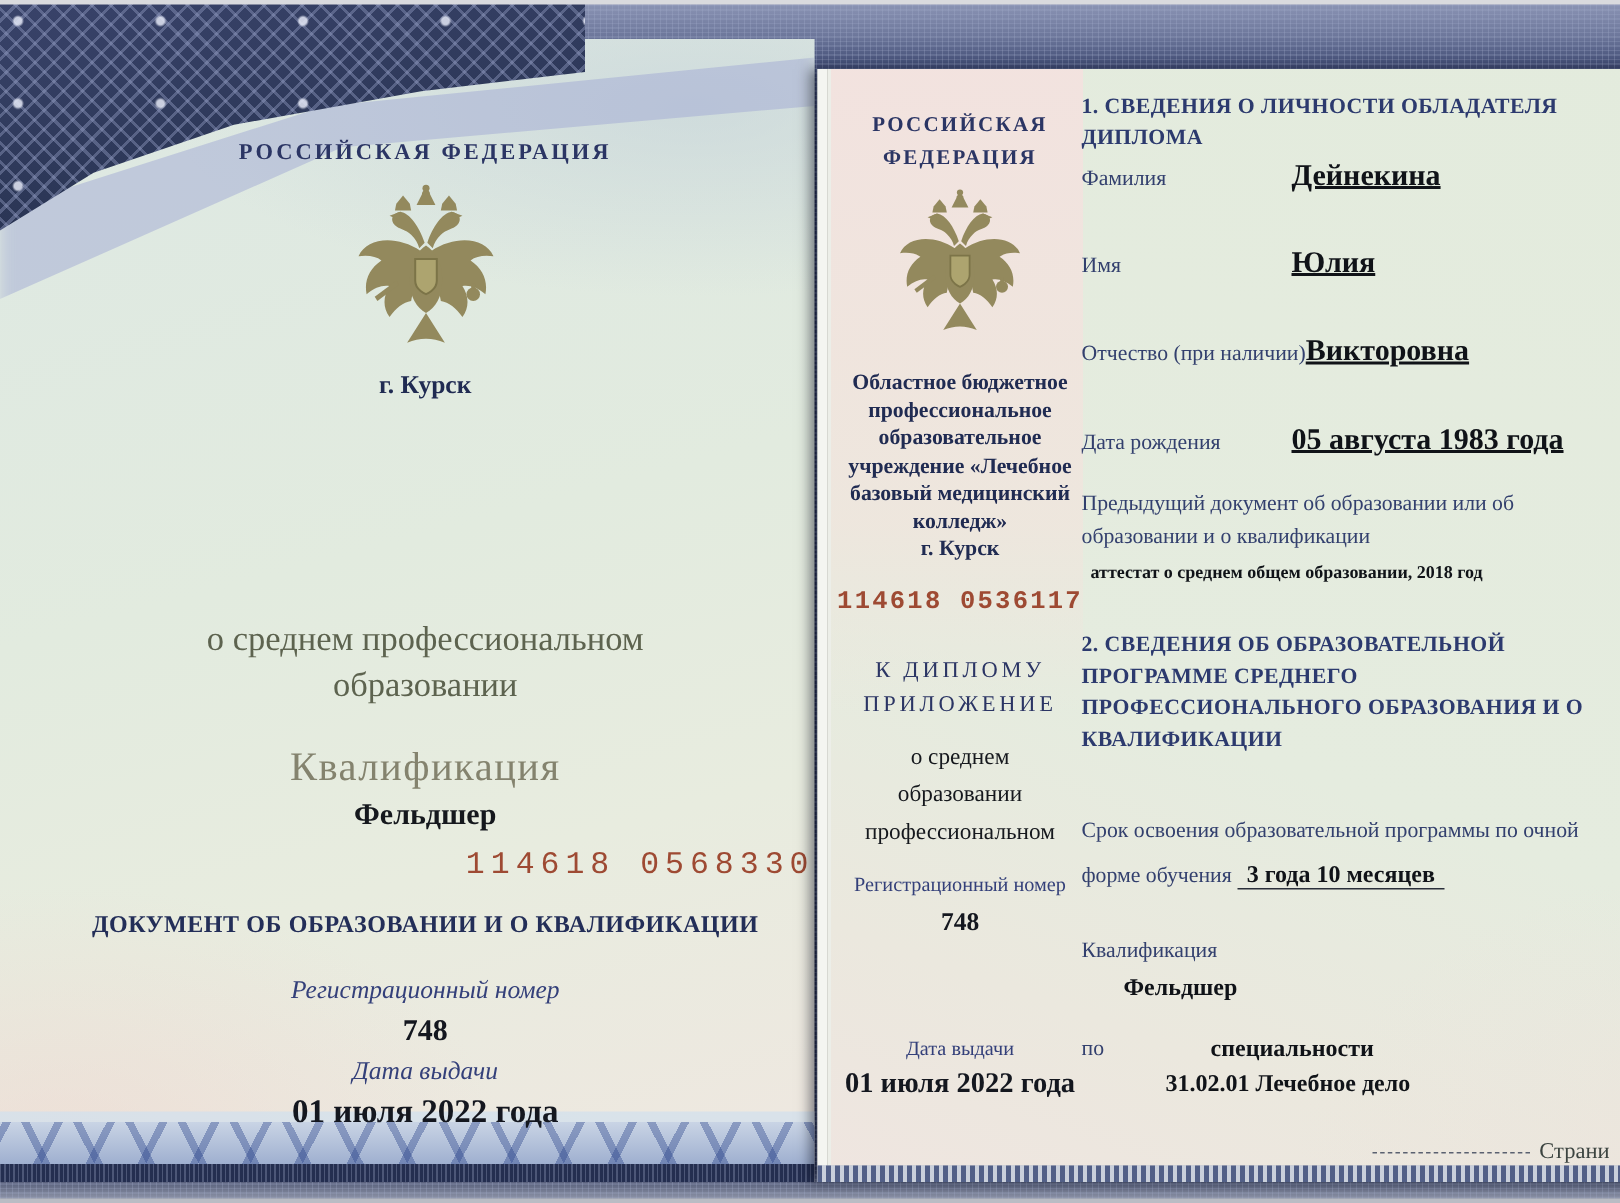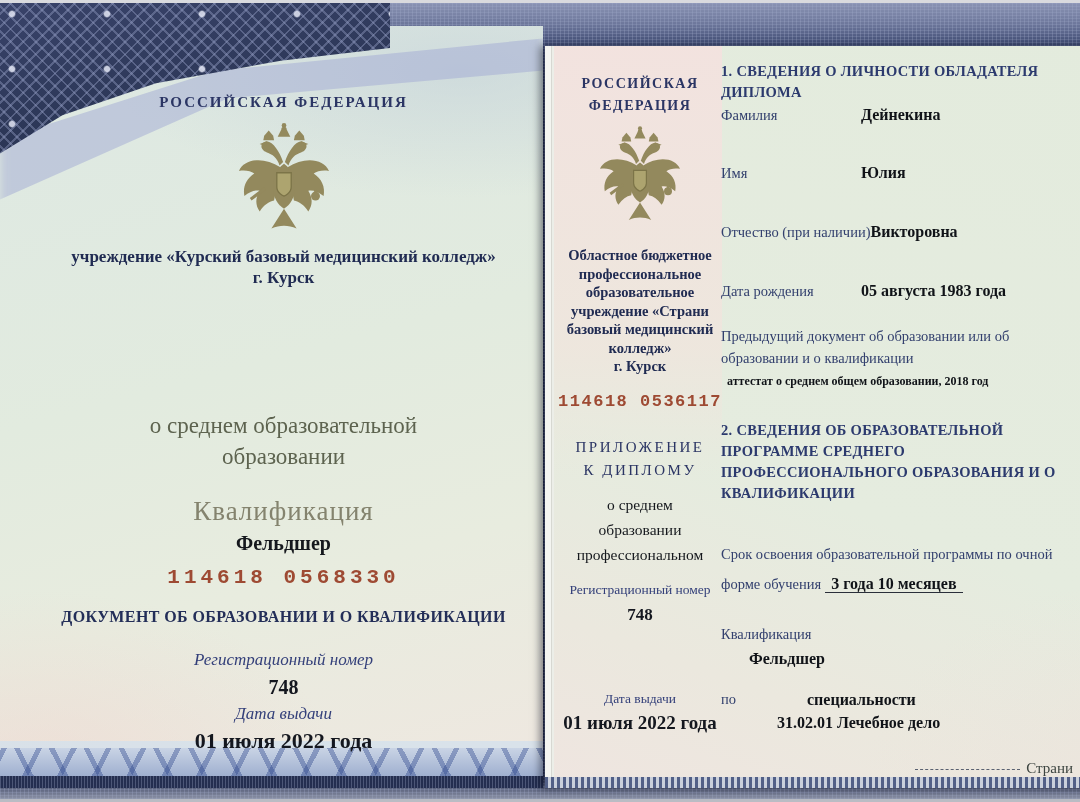--- a/index.html
+++ b/index.html
@@ -45,21 +45,21 @@
   .pl-content>div{position:absolute;left:24px;right:0;}
   .country-l{top:68px;font-size:15px;font-weight:bold;letter-spacing:2px;color:#2b3564;}
   .eagle-lg-wrap{top:94px;}
   .inst-l{top:220px;font-size:17px;line-height:21px;font-weight:bold;color:#202b52;}
   .diploma-title{top:318px;font-size:58px;letter-spacing:4px;color:#7b7244;font-weight:bold;
     text-shadow:-9px 9px 1px rgba(125,142,200,.55);}
   .subtitle-l{top:384px;font-size:23px;line-height:31px;color:#5d634f;}
   .qual-label-l{top:470px;font-size:27px;color:#84836e;letter-spacing:1px;}
   .qual-value-l{top:506px;font-size:20px;font-weight:bold;color:#15181d;}
   .serial-l{top:540px;font-family:"Liberation Mono","DejaVu Sans Mono",monospace;
-    font-size:21px;letter-spacing:4px;color:#9e4a33;font-weight:bold;}
+    font-size:21px;letter-spacing:4px;color:#9e4a33;font-weight:normal;text-align:right;}
   .doctype-l{top:582px;font-size:16px;font-weight:bold;color:#232e58;letter-spacing:.4px;}
   .reg-label-l{top:624px;font-size:17px;font-style:italic;color:#34407a;}
   .reg-num-l{top:650px;font-size:20px;font-weight:bold;color:#14171f;}
   .date-label-l{top:678px;font-size:17px;font-style:italic;color:#34407a;}
   .date-val-l{top:702px;font-size:22px;font-weight:bold;color:#14171f;}
 
   
   .sheet{position:absolute;left:545px;top:46px;width:642px;height:742px;z-index:4;
     background:
       radial-gradient(ellipse 420px 300px at 95% 100%, rgba(238,226,220,.6), transparent 70%),
@@ -87,21 +87,21 @@
   .reg-label-r{top:536px;font-size:13.5px;color:#34407a;}
   .reg-num-r{top:559px;font-size:17px;font-weight:bold;color:#14171f;}
   .date-label-r{top:645px;font-size:13.5px;color:#34407a;}
   .date-val-r{top:666px;left:-6px !important;width:174px !important;font-size:19px;font-weight:bold;color:#14171f;white-space:nowrap;}
 
   .col2{position:absolute;left:176px;top:0;width:352px;}
   .col2>div{position:absolute;left:0;right:0;}
   .h-sec{font-size:14.5px;font-weight:bold;color:#2c3a6e;letter-spacing:.3px;line-height:21px;}
   .sec1-h{top:15px;}
   .frow .lab{display:inline-block;min-width:140px;font-size:14.5px;color:#33406e;}
-  .frow .val{font-size:16px;font-weight:bold;color:#101318;}
+  .frow .val{font-size:20px;font-weight:bold;color:#101318;text-decoration:underline;}
   .row-surname{top:60px;} .row-name{top:118px;} .row-patronymic{top:177px;} .row-birth{top:236px;}
   .prev-label{top:279px;font-size:14.5px;line-height:22px;color:#33406e;width:320px;}
   .prev-value{top:328px;left:6px !important;font-size:12px;font-weight:bold;color:#101318;}
   .sec2-h{top:374px;width:345px;}
   .duration{top:494px;width:372px;font-size:14.5px;line-height:29px;color:#33406e;}
   .duration b{font-size:16px;color:#101318;border-bottom:1.5px solid #2a2f3a;padding:0 6px;margin-left:4px;}
   .qual-label-r{top:580px;font-size:14.5px;color:#33406e;}
   .qual-value-r{top:604px;left:28px !important;font-size:16px;font-weight:bold;color:#101318;}
   .spec-row{top:645px;font-size:14.5px;color:#33406e;}
   .spec-row b{position:absolute;left:86px;top:0;font-size:16px;color:#101318;font-family:Liberation Serif, serif;}
@@ -150,25 +150,24 @@
     <div class="navy-strip"></div>
 
     <div class="pl-content">
       <div class="country-l">РОССИЙСКАЯ ФЕДЕРАЦИЯ</div>
       <div class="eagle-lg-wrap">
         <svg class="eagle" width="108" height="118" viewBox="0 0 120 130">
             <use href="#eagle"></use>
           </svg>
       </div>
       <div class="inst-l">
-        <span style="display:block">учреждение «Курский базовый медицинский колледж»</span>
         <span style="display:block">г. Курск</span>
       </div>
       <div class="subtitle-l">
-        <span style="display:block;max-width:340px;margin:0 auto;">о среднем образовательной образовании</span>
+        <span style="display:block;max-width:340px;margin:0 auto;">о среднем профессиональном образовании</span>
       </div>
       <div class="qual-label-l">Квалификация</div>
       <div class="qual-value-l">Фельдшер</div>
       <div class="serial-l">114618 0568330</div>
       <div class="doctype-l">ДОКУМЕНТ ОБ ОБРАЗОВАНИИ И О КВАЛИФИКАЦИИ</div>
       <div class="reg-label-l">Регистрационный номер</div>
       <div class="reg-num-l">748</div>
       <div class="date-label-l">Дата выдачи</div>
       <div class="date-val-l">01 июля 2022 года</div>
     </div>
@@ -186,29 +185,29 @@
       </div>
       <div class="eagle-sm-wrap">
         <svg class="eagle" width="96" height="104" viewBox="0 0 120 130">
             <use href="#eagle"></use>
           </svg>
       </div>
       <div class="inst-r">
         <span style="display:block">Областное бюджетное</span>
         <span style="display:block">профессиональное</span>
         <span style="display:block">образовательное</span>
-        <span style="display:block">учреждение «Страни</span>
+        <span style="display:block">учреждение «Лечебное</span>
         <span style="display:block">базовый медицинский</span>
         <span style="display:block">колледж»</span>
         <span style="display:block">г. Курск</span>
       </div>
       <div class="serial-r">114618 0536117</div>
       <div class="supp-title">
+        <span style="display:block">К ДИПЛОМУ</span>
         <span style="display:block">ПРИЛОЖЕНИЕ</span>
-        <span style="display:block">К ДИПЛОМУ</span>
       </div>
       <div class="subtitle-r">
         <span style="display:block">о среднем</span>
         <span style="display:block">образовании</span>
         <span style="display:block">профессиональном</span>
       </div>
       <div class="reg-label-r">Регистрационный номер</div>
       <div class="reg-num-r">748</div>
       <div class="date-label-r">Дата выдачи</div>
       <div class="date-val-r">01 июля 2022 года</div>

